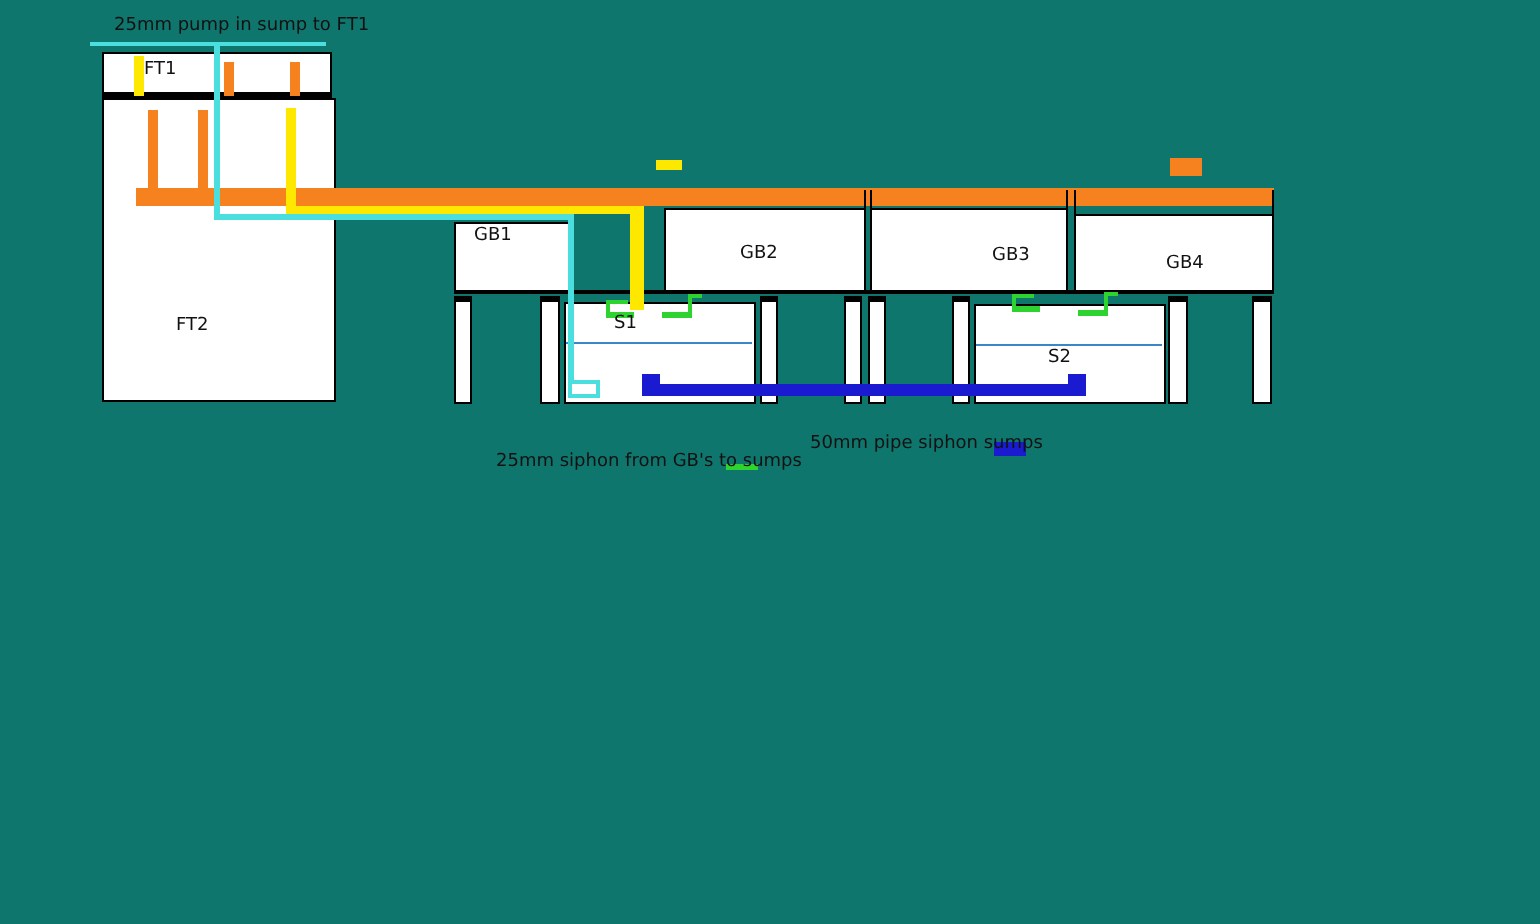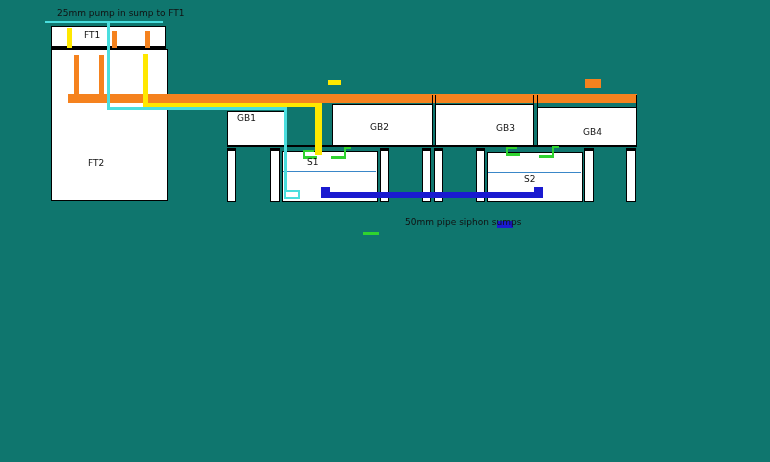--- a/index.html
+++ b/index.html
@@ -75,23 +75,24 @@
       <div class="shape" style="left: 636px; top: 95px; width: 1px; height: 52px; background: rgb(0, 0, 0);"></div>
       <div class="shape" style="left: 284px; top: 190px; width: 16px; height: 9px; border: 2px solid rgb(74, 222, 222);"></div>
       <div class="shape" style="left: 45px; top: 21px; width: 118px; height: 2px; background: rgb(74, 222, 222);"></div>
       <div class="shape" style="left: 328px; top: 80px; width: 13px; height: 5px; background: rgb(255, 232, 0);"></div>
       <div class="shape" style="left: 585px; top: 79px; width: 16px; height: 9px; background: rgb(245, 130, 30);"></div>
       <div class="shape" style="left: 363px; top: 232px; width: 16px; height: 3px; background: rgb(47, 211, 47);"></div>
       <div class="shape" style="left: 497px; top: 221px; width: 16px; height: 7px; background: rgb(26, 26, 208);"></div>
     </div>
 
   <div class="lbl" style="left:57px;top:8px">25mm pump in sump to FT1</div>
+  <div class="lbl" style="left:248px;top:226px">25mm siphon from GB's to sumps</div>
   <div class="lbl" style="left:405px;top:217px">50mm pipe siphon sumps</div>
 
-  <div class="tanklbl" style="left:84px;top:30px">FT1</div>
+  <div class="tanklbl" style="left:72px;top:30px">FT1</div>
   <div class="tanklbl" style="left:88px;top:158px">FT2</div>
   <div class="tanklbl" style="left:237px;top:113px">GB1</div>
   <div class="tanklbl" style="left:370px;top:122px">GB2</div>
   <div class="tanklbl" style="left:496px;top:123px">GB3</div>
   <div class="tanklbl" style="left:583px;top:127px">GB4</div>
   <div class="tanklbl" style="left:307px;top:157px">S1</div>
   <div class="tanklbl" style="left:524px;top:174px">S2</div>
 </div>
 
 </body></html>

